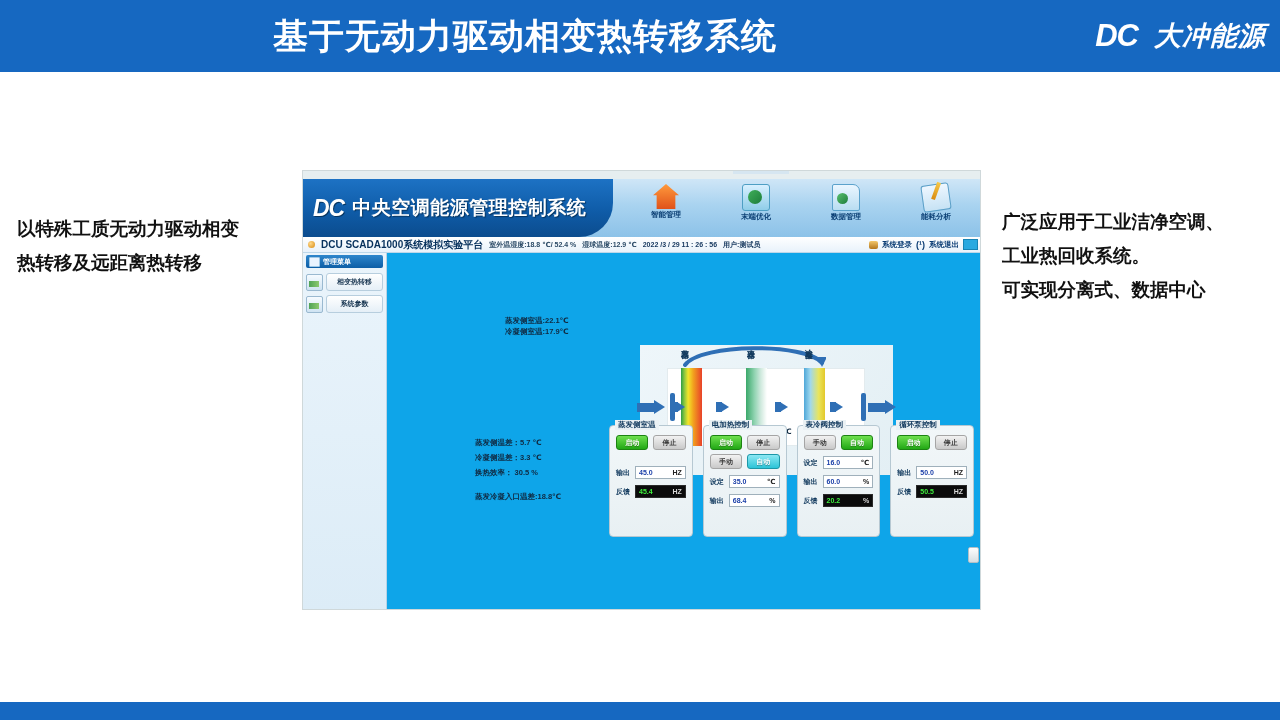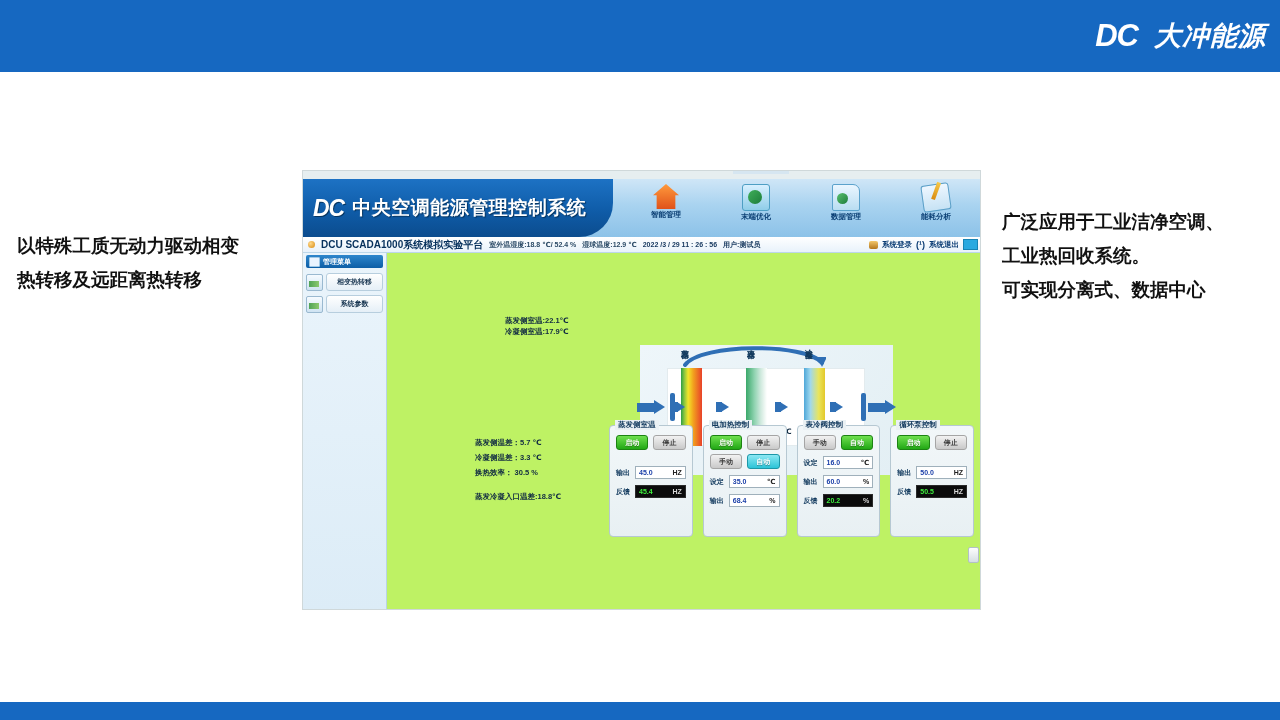--- a/index.html
+++ b/index.html
@@ -35,21 +35,21 @@
   
   .slide-footer{
     position:absolute;left:0;bottom:0;width:1280px;height:18px;
     background:#1668c1;
   }
   
   .caption{
     position:absolute;font-size:18.5px;font-weight:bold;color:#111111;
     line-height:34px;
   }
-  .caption-left{left:17px;top:212px;width:268px;margin-top:17px;}
+  .caption-left{left:17px;top:212px;width:268px;}
   .caption-right{left:1002px;top:205px;width:272px;}
   .caption p{margin:0;}
   
   .scada{
     position:absolute;left:302px;top:170px;width:679px;height:440px;
     background:#e6eef0;border:1px solid #cfd8da;box-sizing:border-box;
     overflow:hidden;
   }
   
   .scada-banner{
@@ -138,21 +138,21 @@
     background:linear-gradient(90deg,#4fa357,#8cc96f);}
   .side-item-btn{
     flex:1;height:16px;border:1px solid #b7cede;border-radius:3px;
     background:linear-gradient(180deg,#ffffff,#e5eff7);
     display:flex;align-items:center;justify-content:center;
     font-size:7px;color:#15334f;font-weight:bold;
   }
   
   .canvas{
     position:absolute;left:84px;top:82px;width:595px;height:358px;
-    background:#bef264;
+    background:#0ea5e9;
   }
   
   .winctl{
     position:absolute;left:430px;top:-8px;width:56px;height:11px;
     background:rgba(200,224,243,.55);display:flex;align-items:center;
     justify-content:center;gap:5px;font-size:6px;color:#7ea6c6;
   }
   
   .unit{
     position:absolute;left:253px;top:92px;width:253px;height:130px;
@@ -237,20 +237,21 @@
   
   .nub{
     position:absolute;right:3px;bottom:48px;width:9px;height:14px;
     background:linear-gradient(180deg,#fdfdfd,#d6dfe3);border:1px solid #b3c0c7;border-radius:2px;
   }
 </style>
 </head>
 <body>
 
 <div class="slide-header">
+  <div class="slide-title">基于无动力驱动相变热转移系统</div>
   <div class="logo-wrap">
     <span class="logo-dc">DC</span>
     <span class="logo-cn">大冲能源</span>
   </div>
 </div>
 
 <div class="caption caption-left">
   <p>以特殊工质无动力驱动相变</p>
   <p>热转移及远距离热转移</p>
 </div>

